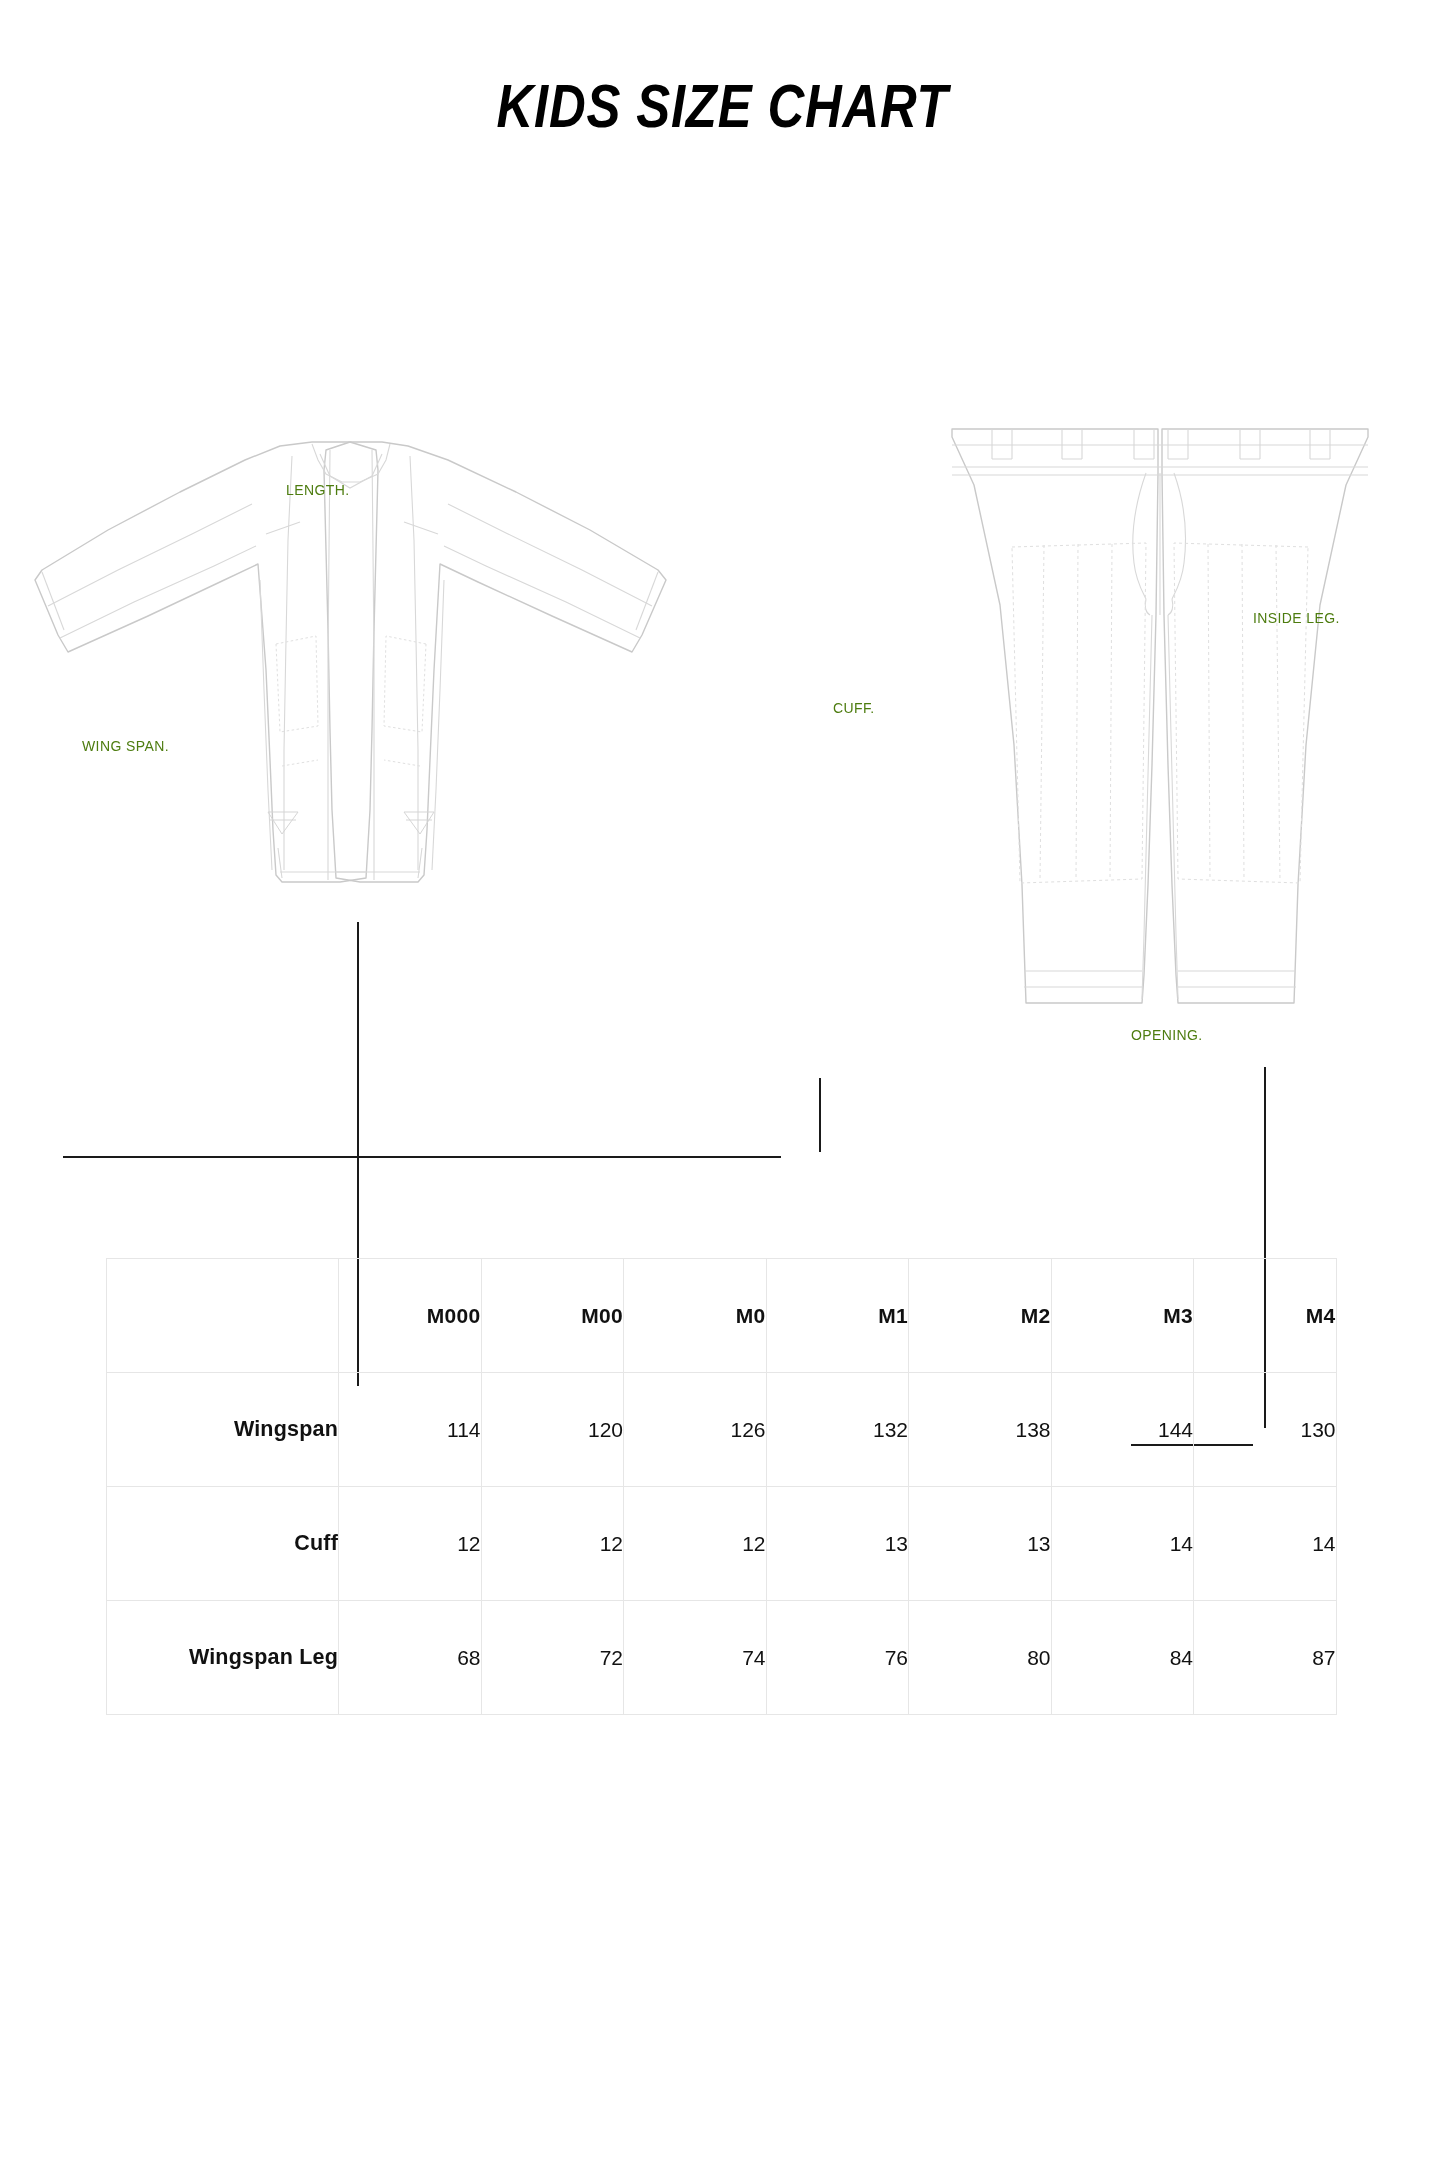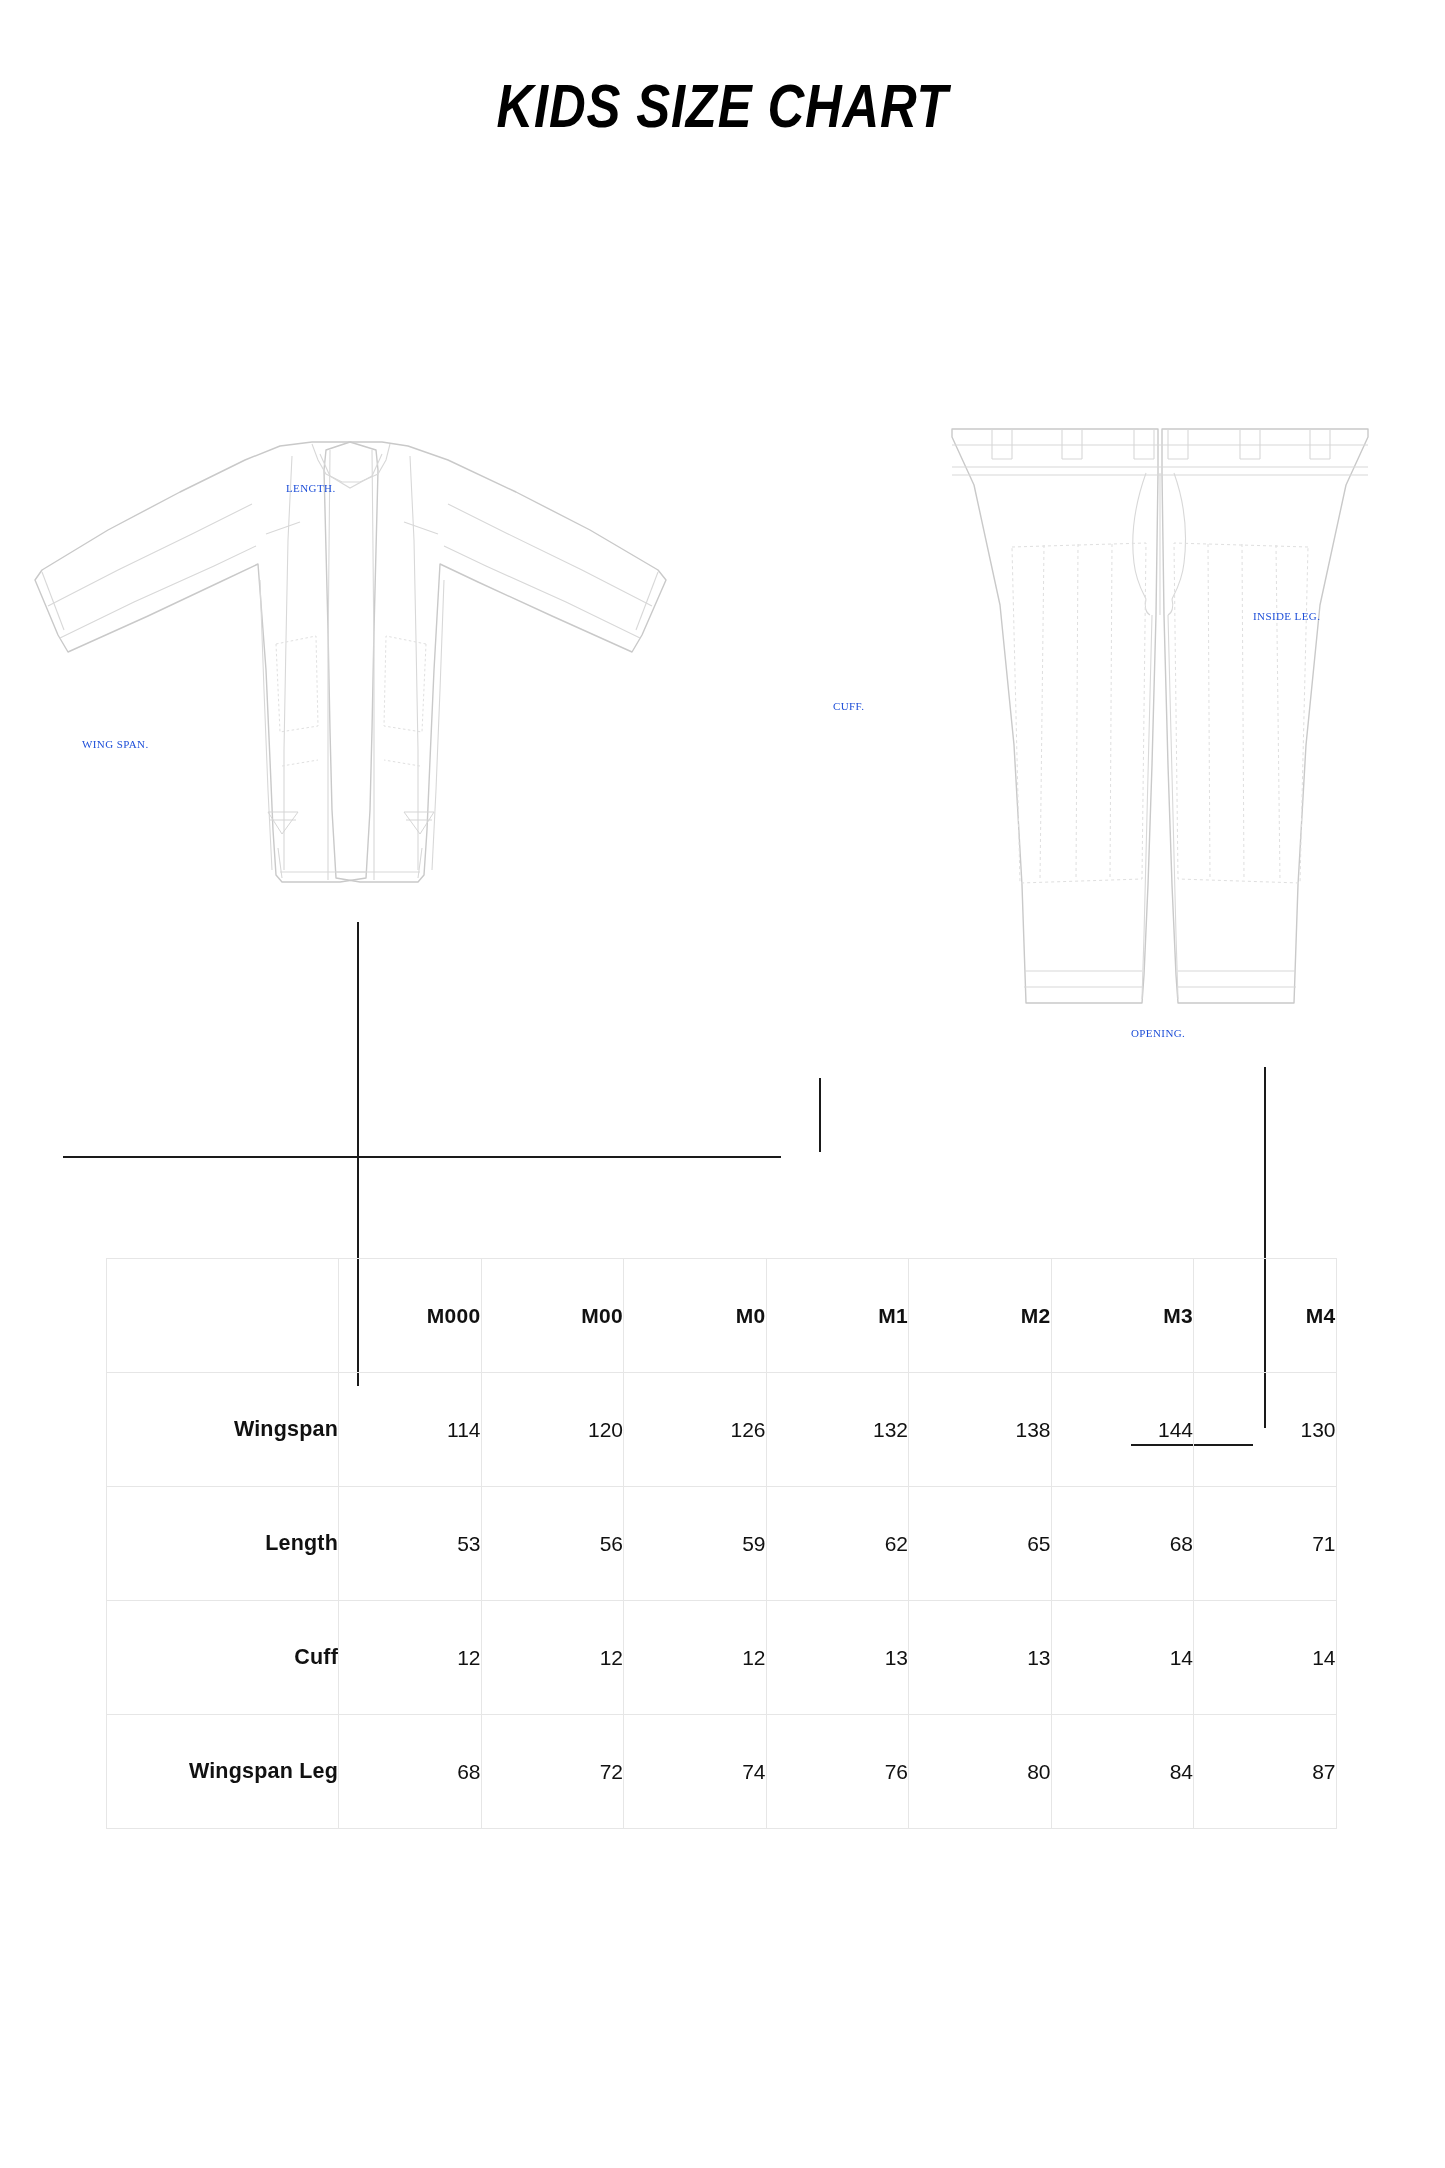--- a/index.html
+++ b/index.html
@@ -55,25 +55,25 @@
     position: absolute;
     left: 930px;
     top: -15px;
     width: 460px;
     height: 620px;
   }
   .figure-svg { display: block; width: 100%; height: 100%; }
 
   .anno {
     position: absolute;
-    font-family: Liberation Serif, serif;
-    font-size: 11px;
+    font-family: Liberation Sans, sans-serif;
+    font-size: 14px;
     font-weight: 400;
     letter-spacing: 0.4px;
-    color: #1d4ed8;
+    color: #4d7c0f;
     white-space: nowrap;
   }
   .anno-length   { left: 286px; top: 482px; }
   .anno-wingspan { left: 82px;  top: 738px; }
   .anno-cuff     { left: 833px; top: 700px; }
   .anno-insideleg{ left: 1253px; top: 610px; }
   .anno-opening  { left: 1131px; top: 1027px; }
 
   .rule {
     position: absolute;
@@ -291,30 +291,20 @@
           <td class="row-label">Wingspan</td>
           <td>114</td>
           <td>120</td>
           <td>126</td>
           <td>132</td>
           <td>138</td>
           <td>144</td>
           <td>130</td>
         </tr>
         <tr>
-          <td class="row-label">Length</td>
-          <td>53</td>
-          <td>56</td>
-          <td>59</td>
-          <td>62</td>
-          <td>65</td>
-          <td>68</td>
-          <td>71</td>
-        </tr>
-        <tr>
           <td class="row-label">Cuff</td>
           <td>12</td>
           <td>12</td>
           <td>12</td>
           <td>13</td>
           <td>13</td>
           <td>14</td>
           <td>14</td>
         </tr>
         <tr>

